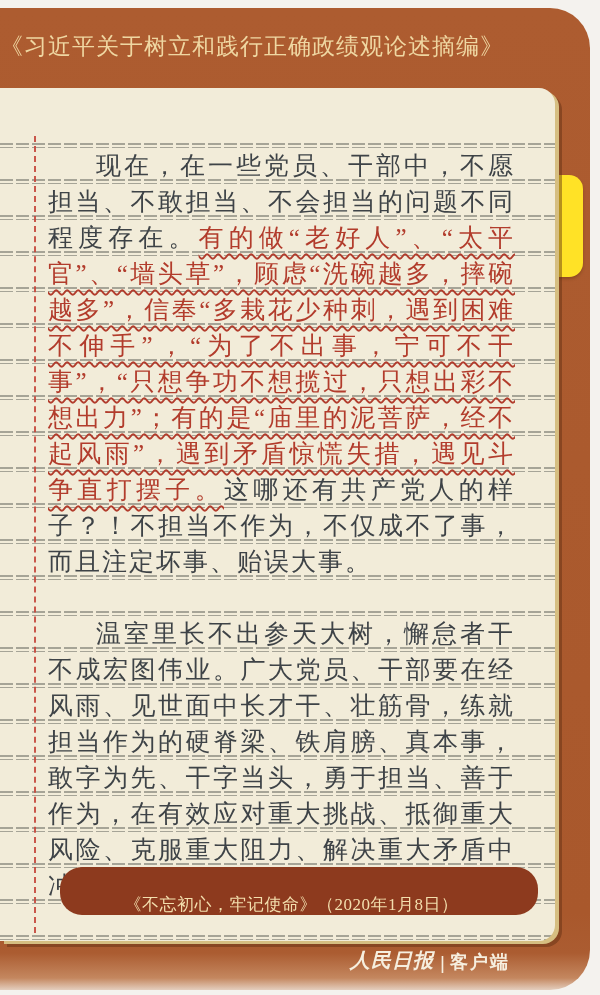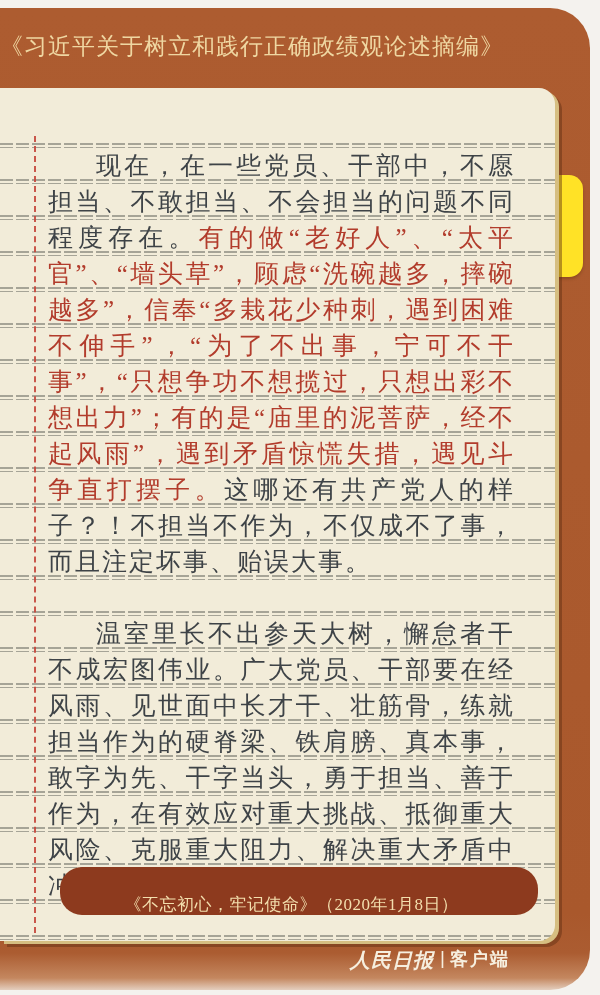--- a/index.html
+++ b/index.html
@@ -59,37 +59,38 @@
   
   .text{
     position:absolute;left:48px;top:60px;width:467px;
     font-size:25px;line-height:36px;letter-spacing:2px;
     color:#3e4347;text-align:justify;
   }
   .text p{margin:0;text-indent:48px;}
   .text p + p{margin-top:36px;}
   .hl{
     color:#b23c2c;
+    text-decoration:underline;
     text-decoration-style:wavy;
     text-decoration-color:#b23c2c;
     text-decoration-thickness:2px;
     text-underline-offset:7px;
   }
   
   .source{
     position:absolute;left:60px;top:779px;width:478px;height:48px;
     background:#8d3a1e;border-radius:22px;
     display:flex;flex-direction:row;justify-content:center;align-items:flex-end;
     padding-right:15px;box-sizing:border-box;
     color:#f3dfae;font-size:17px;line-height:21.5px;letter-spacing:.5px;
   }
   
   .brand{
     position:absolute;right:90px;top:947px;
-    display:flex;align-items:flex-start;
+    display:flex;align-items:flex-end;
     color:#f6efdf;
   }
   .brand-script{
     font-family:"Liberation Serif","DejaVu Serif",serif;
     font-style:italic;font-weight:bold;font-size:20px;letter-spacing:1px;
   }
   .brand-divider{
     font-family:"Liberation Sans","DejaVu Sans",sans-serif;
     font-size:19px;margin:0 5px 0 6px;font-weight:normal;
   }

